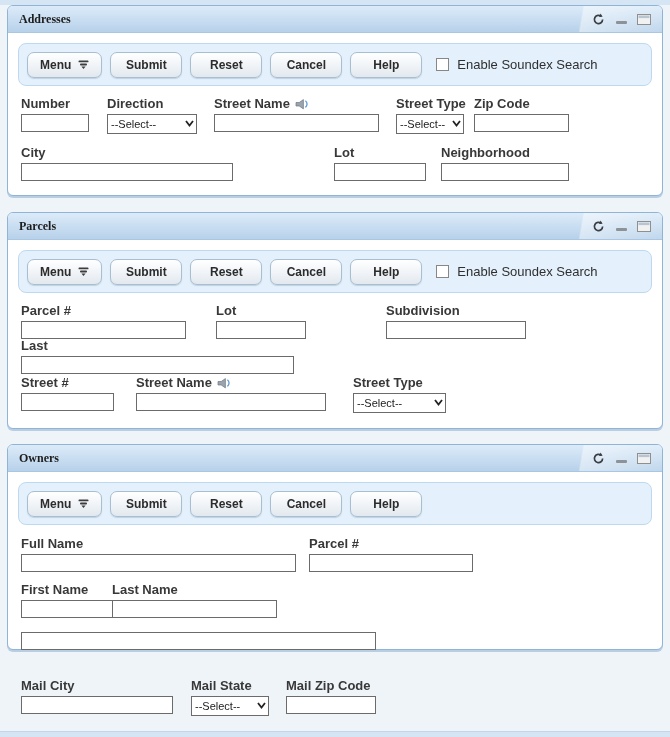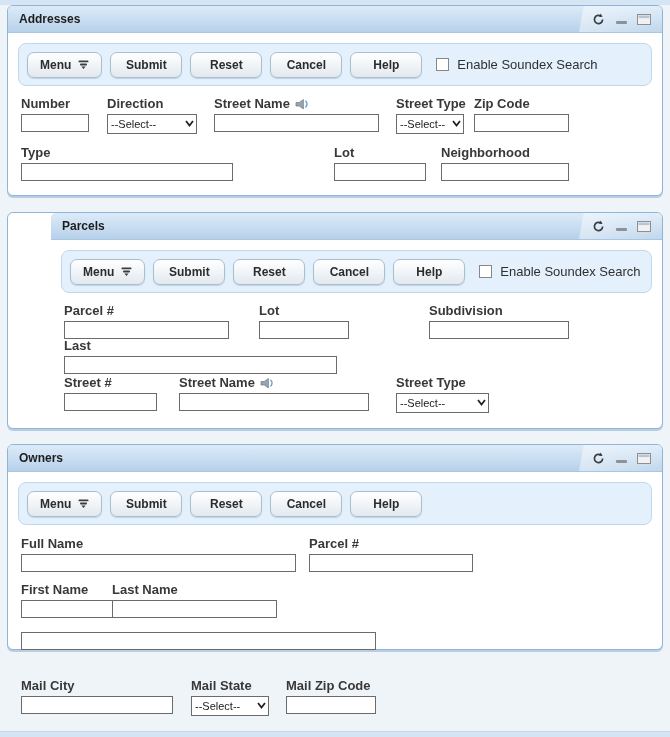--- a/index.html
+++ b/index.html
@@ -12,28 +12,28 @@
   .edge-strip { position:absolute; left:0; right:0; background:#d6e5f3; }
   .edge-strip.top { top:0; height:5px; }
   .edge-strip.bottom { bottom:0; height:6px; border-top:1px solid #c2d6e8; }
 
   .panel {
     position:absolute; left:7px; width:656px; background:#ffffff;
     border:1px solid #8fb4d6; border-radius:6px;
     box-shadow:0 2px 0 rgba(140,175,210,.55);
   }
   #panel-addresses { top:5px;   height:191px; }
-  #panel-parcels   { top:212px; height:217px;padding-left:43px; }
+  #panel-parcels   { top:212px; height:217px; }
   #panel-owners    { top:444px; height:206px; }
 
   .panel-header {
     height:27px; border-radius:5px 5px 0 0; position:relative;
     background:linear-gradient(#dcebf9, #b7d1ea);
     border-bottom:1px solid #a9c7e2;
-    display:flex; align-items:center; padding:0 11px; overflow:hidden;
+    display:flex; align-items:center; padding:0 11px; overflow:hidden;font-family:Liberation Serif, serif;
   }
   .panel-header::after {
     content:""; position:absolute; right:0; top:0; width:170px; height:100%;
     background:linear-gradient(100deg, rgba(255,255,255,0) 52%, rgba(255,255,255,.45) 53%, rgba(255,255,255,.12));
     pointer-events:none;
   }
   .panel-title { font-size:12px; font-weight:bold; color:#1d1d1d; }
   .header-icons { margin-left:auto; display:flex; align-items:center; gap:9px; position:relative; z-index:1; }
   .hicon { display:inline-flex; align-items:center; justify-content:center; width:14px; height:14px; cursor:pointer; }
   .minbar { display:block; width:11px; height:3px; background:#8d9298; border-radius:1px; margin-top:6px; }
@@ -155,21 +155,21 @@
         <svg class="chev" width="9" height="7" viewBox="0 0 9 7">
             <polyline points="1,1 4.5,5.5 8,1" fill="none" stroke="#222" stroke-width="1.8"></polyline>
           </svg>
       </span>
     </div>
     <div class="fg" style="left:466px;top:5px">
       <label>Zip Code</label>
       <input class="ti" style="width: 95px;">
     </div>
     <div class="fg" style="left:13px;top:54px">
-      <label>Type</label>
+      <label>City</label>
       <input class="ti" style="width: 212px;">
     </div>
     <div class="fg" style="left:326px;top:54px">
       <label>Lot</label>
       <input class="ti" style="width: 92px;">
     </div>
     <div class="fg" style="left:433px;top:54px">
       <label>Neighborhood</label>
       <input class="ti" style="width: 128px;">
     </div>

